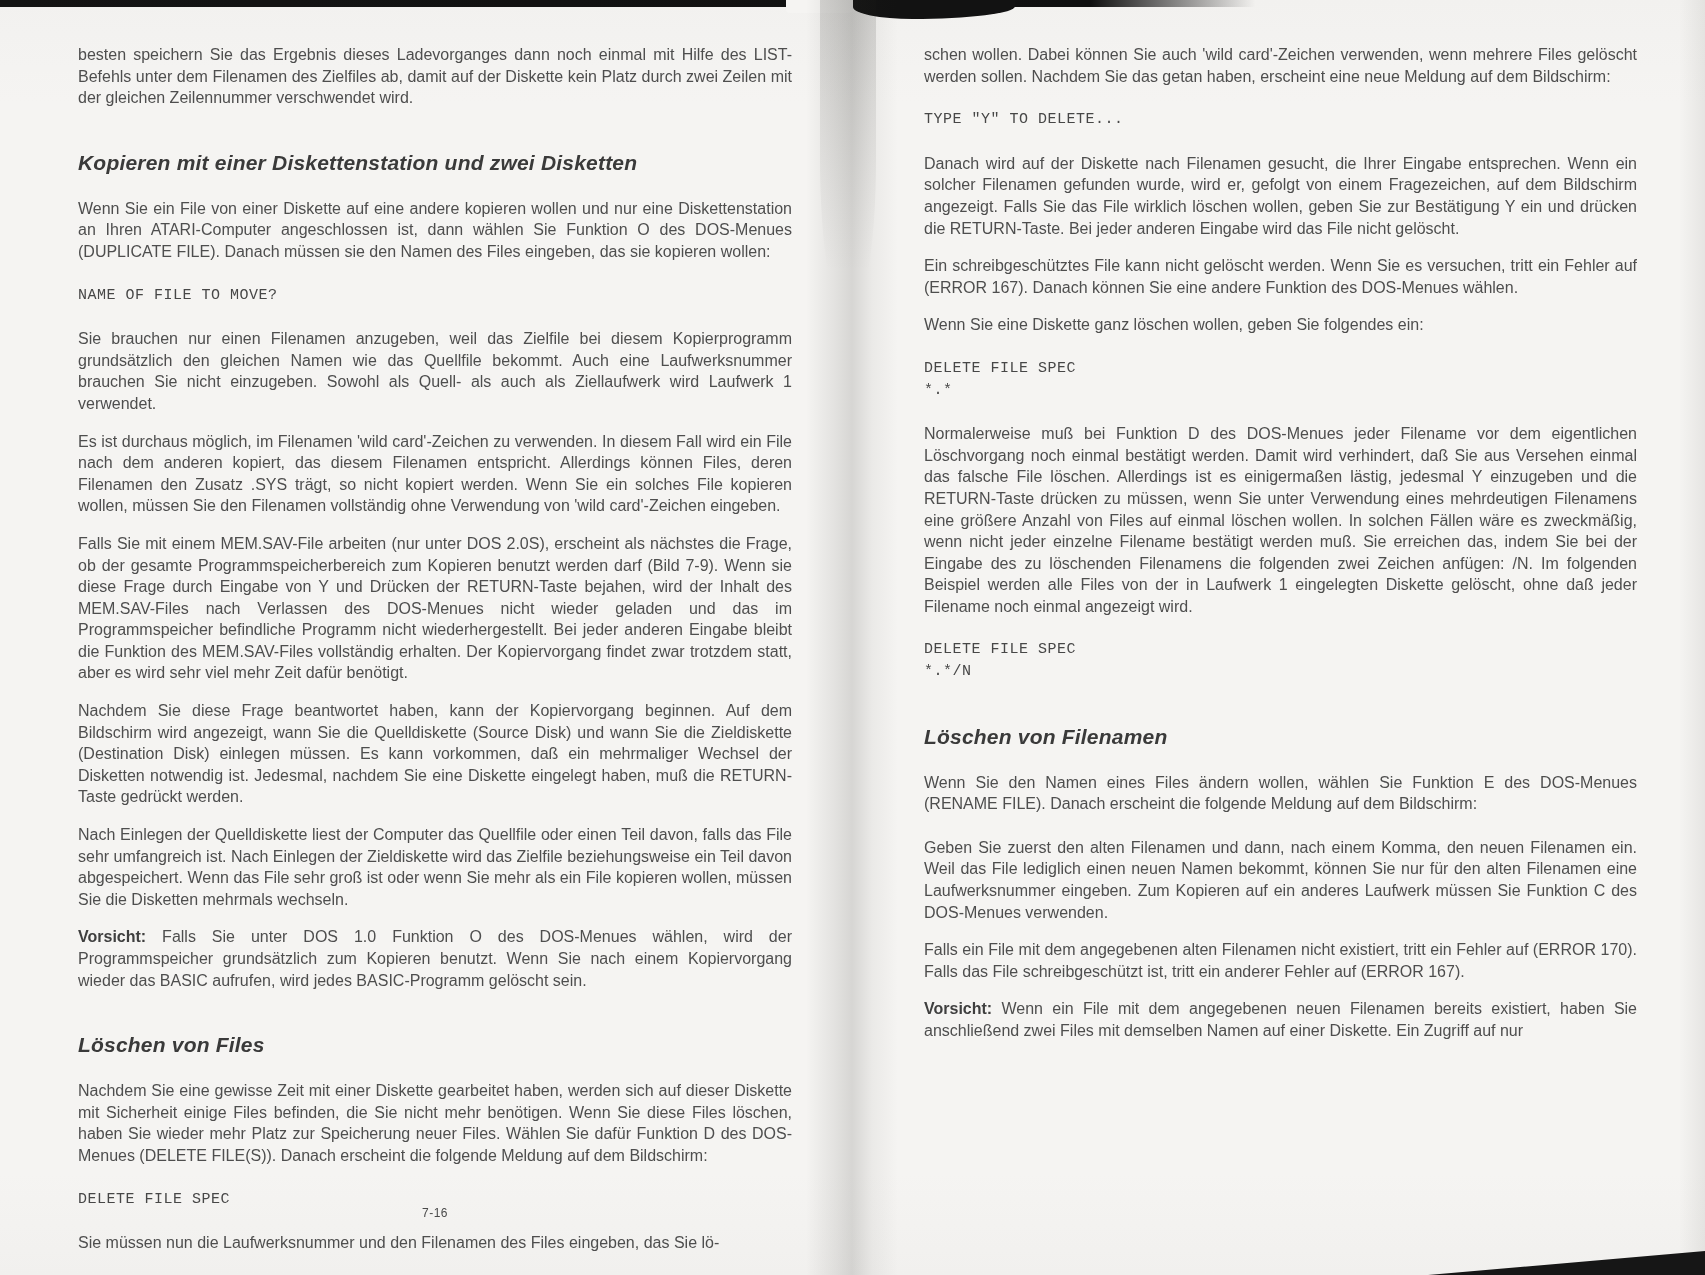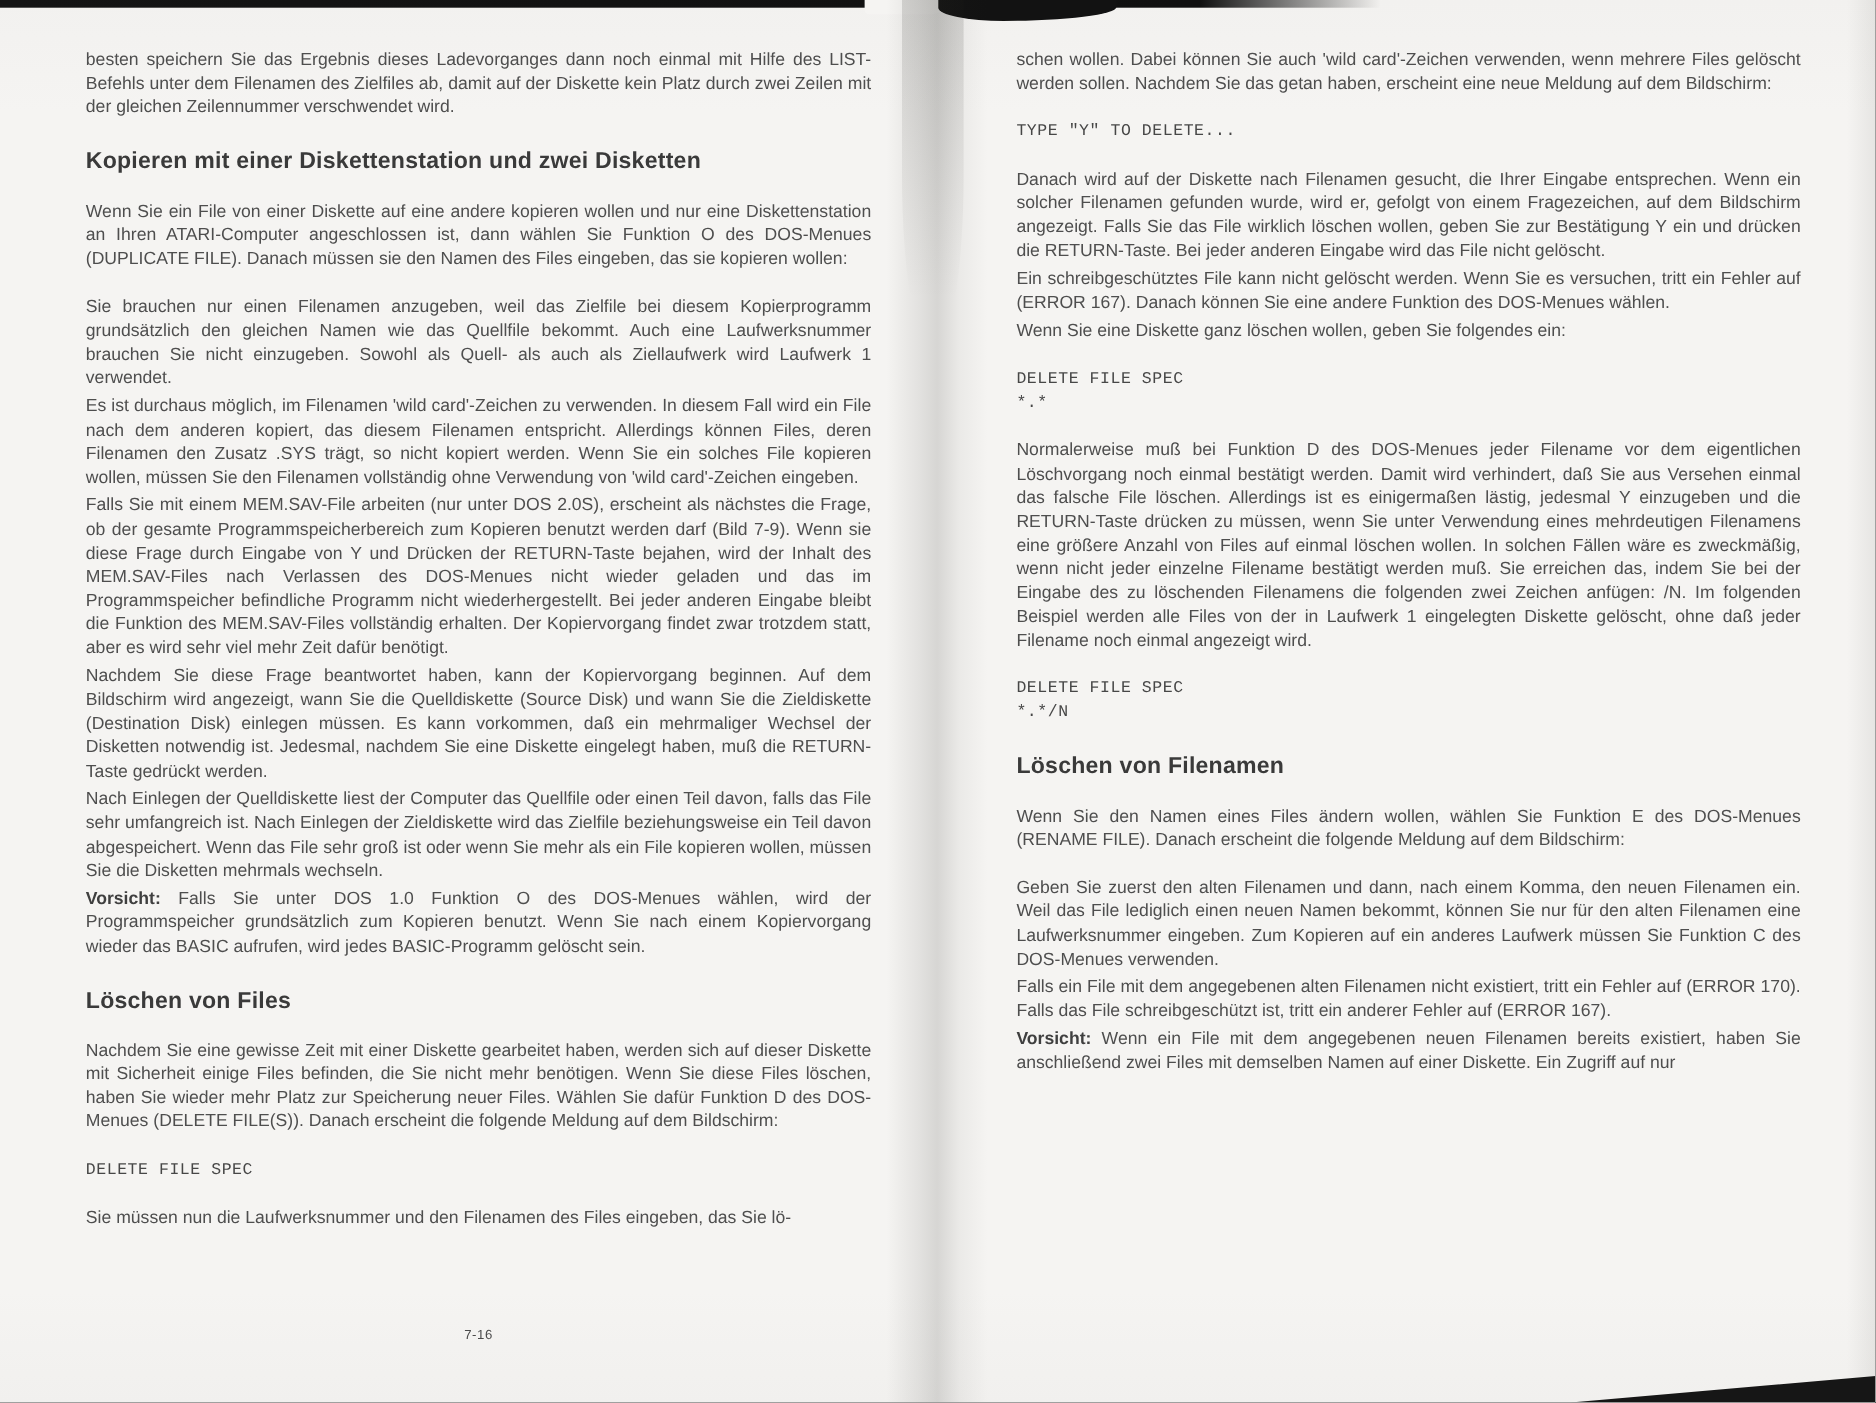--- a/index.html
+++ b/index.html
@@ -53,26 +53,26 @@
 
   .page-col{position:absolute;top:44px;}
   .page-col.left{left:78px;width:714px;}
   .page-col.right{left:924px;width:713px;}
 
   .blk{margin:0;}
   .paragraph{
     font-size:16px;line-height:21.6px;color:#4e4e4e;
     text-align:justify;margin-top:22px;
   }
-  .paragraph.runon{margin-top:4px;}
+  .paragraph.runon{margin-top:16px;}
   .paragraph b{color:#3f3f3f;}
   .blk:first-child{margin-top:0;}
   .heading{
     font-size:21px;line-height:27px;font-weight:bold;color:#3a3a3a;
-    margin-top:24px;margin-bottom:17px;letter-spacing:0.2px;
+    margin-top:40px;margin-bottom:17px;letter-spacing:0.2px;font-style:italic;
   }
   .code{
     font-family:"Liberation Mono", monospace;
     font-size:15px;line-height:21.6px;color:#474747;
     white-space:pre-line;margin-top:22px;letter-spacing:0.5px;
   }
   .page-number{
     position:absolute;font-size:12px;color:#4a4a4a;text-align:center;
     letter-spacing:0.5px;
   }
@@ -87,20 +87,21 @@
   <div class="page-crest"></div>
   <div class="gutter-hump"></div>
   <div class="gutter-shade"></div>
   <div class="gutter-shade-top"></div>
   <div class="right-edge-shade"></div>
 
   <div class="page-col left">
       <p class="blk paragraph">besten speichern Sie das Ergebnis dieses Ladevorganges dann noch einmal mit Hilfe des LIST-Befehls unter dem Filenamen des Zielfiles ab, damit auf der Diskette kein Platz durch zwei Zeilen mit der gleichen Zeilennummer verschwendet wird.</p>
       <h2 class="blk heading">Kopieren mit einer Diskettenstation und zwei Disketten</h2>
       <p class="blk paragraph">Wenn Sie ein File von einer Diskette auf eine andere kopieren wollen und nur eine Diskettenstation an Ihren ATARI-Computer angeschlossen ist, dann wählen Sie Funktion O des DOS-Menues (DUPLICATE FILE). Danach müssen sie den Namen des Files eingeben, das sie kopieren wollen:</p>
+      <pre class="blk code">NAME OF FILE TO MOVE?</pre>
       <p class="blk paragraph">Sie brauchen nur einen Filenamen anzugeben, weil das Zielfile bei diesem Kopierprogramm grundsätzlich den gleichen Namen wie das Quellfile bekommt. Auch eine Laufwerksnummer brauchen Sie nicht einzugeben. Sowohl als Quell- als auch als Ziellaufwerk wird Laufwerk 1 verwendet.</p>
       <p class="blk paragraph runon">Es ist durchaus möglich, im Filenamen 'wild card'-Zeichen zu verwenden. In diesem Fall wird ein File nach dem anderen kopiert, das diesem Filenamen entspricht. Allerdings können Files, deren Filenamen den Zusatz .SYS trägt, so nicht kopiert werden. Wenn Sie ein solches File kopieren wollen, müssen Sie den Filenamen vollständig ohne Verwendung von 'wild card'-Zeichen eingeben.</p>
       <p class="blk paragraph runon">Falls Sie mit einem MEM.SAV-File arbeiten (nur unter DOS 2.0S), erscheint als nächstes die Frage, ob der gesamte Programmspeicherbereich zum Kopieren benutzt werden darf (Bild 7-9). Wenn sie diese Frage durch Eingabe von Y und Drücken der RETURN-Taste bejahen, wird der Inhalt des MEM.SAV-Files nach Verlassen des DOS-Menues nicht wieder geladen und das im Programmspeicher befindliche Programm nicht wiederhergestellt. Bei jeder anderen Eingabe bleibt die Funktion des MEM.SAV-Files vollständig erhalten. Der Kopiervorgang findet zwar trotzdem statt, aber es wird sehr viel mehr Zeit dafür benötigt.</p>
       <p class="blk paragraph runon">Nachdem Sie diese Frage beantwortet haben, kann der Kopiervorgang beginnen. Auf dem Bildschirm wird angezeigt, wann Sie die Quelldiskette (Source Disk) und wann Sie die Zieldiskette (Destination Disk) einlegen müssen. Es kann vorkommen, daß ein mehrmaliger Wechsel der Disketten notwendig ist. Jedesmal, nachdem Sie eine Diskette eingelegt haben, muß die RETURN-Taste gedrückt werden.</p>
       <p class="blk paragraph runon">Nach Einlegen der Quelldiskette liest der Computer das Quellfile oder einen Teil davon, falls das File sehr umfangreich ist. Nach Einlegen der Zieldiskette wird das Zielfile beziehungsweise ein Teil davon abgespeichert. Wenn das File sehr groß ist oder wenn Sie mehr als ein File kopieren wollen, müssen Sie die Disketten mehrmals wechseln.</p>
       <p class="blk paragraph runon"><b>Vorsicht: </b>Falls Sie unter DOS 1.0 Funktion O des DOS-Menues wählen, wird der Programmspeicher grundsätzlich zum Kopieren benutzt. Wenn Sie nach einem Kopiervorgang wieder das BASIC aufrufen, wird jedes BASIC-Programm gelöscht sein.</p>
       <h2 class="blk heading">Löschen von Files</h2>
       <p class="blk paragraph">Nachdem Sie eine gewisse Zeit mit einer Diskette gearbeitet haben, werden sich auf dieser Diskette mit Sicherheit einige Files befinden, die Sie nicht mehr benötigen. Wenn Sie diese Files löschen, haben Sie wieder mehr Platz zur Speicherung neuer Files. Wählen Sie dafür Funktion D des DOS-Menues (DELETE FILE(S)). Danach erscheint die folgende Meldung auf dem Bildschirm:</p>
       <pre class="blk code">DELETE FILE SPEC</pre>
       <p class="blk paragraph">Sie müssen nun die Laufwerksnummer und den Filenamen des Files eingeben, das Sie lö-</p>

